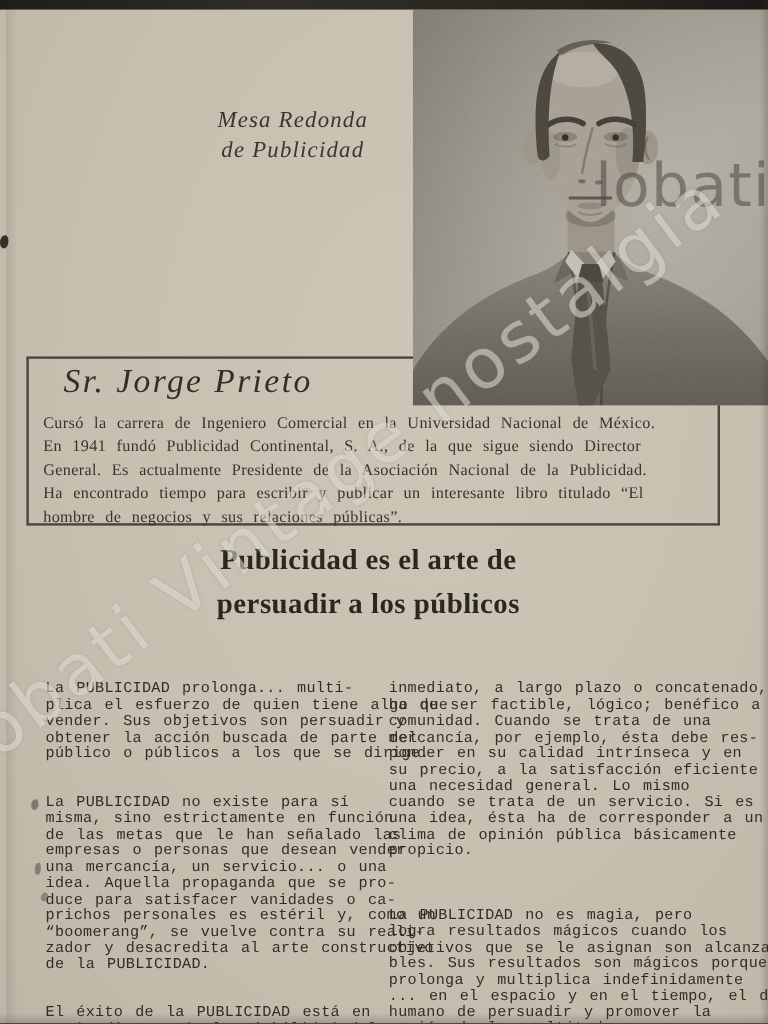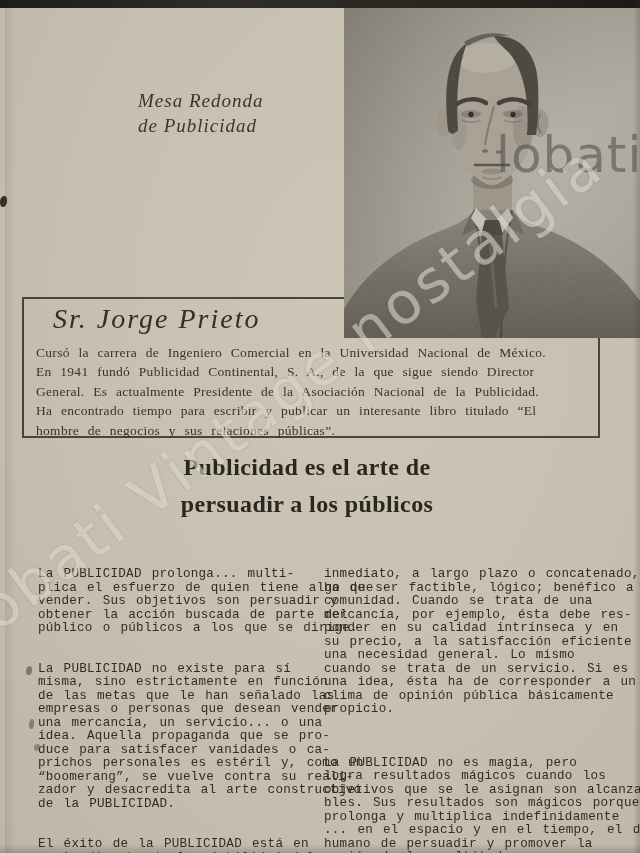--- a/index.html
+++ b/index.html
@@ -20,21 +20,21 @@
     background:linear-gradient(to left,rgba(55,50,42,.22),rgba(55,50,42,0));z-index:6;}
   .bottom-shadow{position:absolute;left:0;bottom:0;width:100%;height:9px;
     background:linear-gradient(to top,rgba(55,50,42,.25),rgba(55,50,42,0));z-index:6;}
   .speck{position:absolute;background:#4a443a;border-radius:60% 40% 55% 45%;z-index:5;}
   .speck.s1{left:0;top:196px;width:7px;height:11px;background:#35312a;}
   .speck.s2{left:26px;top:666px;width:6px;height:9px;opacity:.55;}
   .speck.s3{left:29px;top:719px;width:5px;height:10px;opacity:.5;}
   .speck.s4{left:34px;top:744px;width:6px;height:7px;opacity:.45;}
 
   
-  .kicker{position:absolute;left:138px;top:88px;width:212px;text-align:left;
+  .kicker{position:absolute;left:138px;top:88px;width:212px;text-align:center;
     font-style:italic;font-size:19px;line-height:25px;letter-spacing:1px;
     color:#3a362e;white-space:pre-line;z-index:2;}
 
   
   .photo{position:absolute;left:344px;top:8px;width:296px;height:330px;z-index:2;}
   .photo svg{display:block;width:100%;height:100%;}
 
   
   .profile-box{position:absolute;left:22px;top:297px;width:578px;height:141px;
     border:2px solid #4a443a;z-index:1;box-sizing:border-box;}

